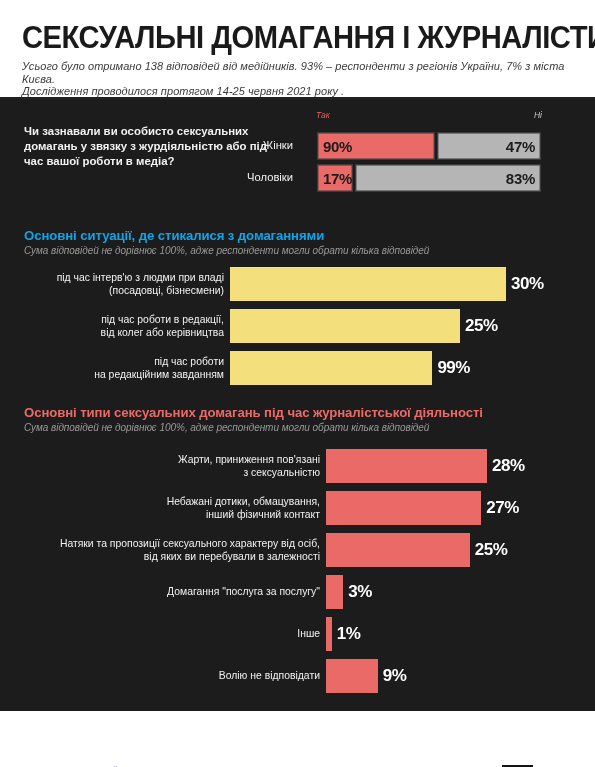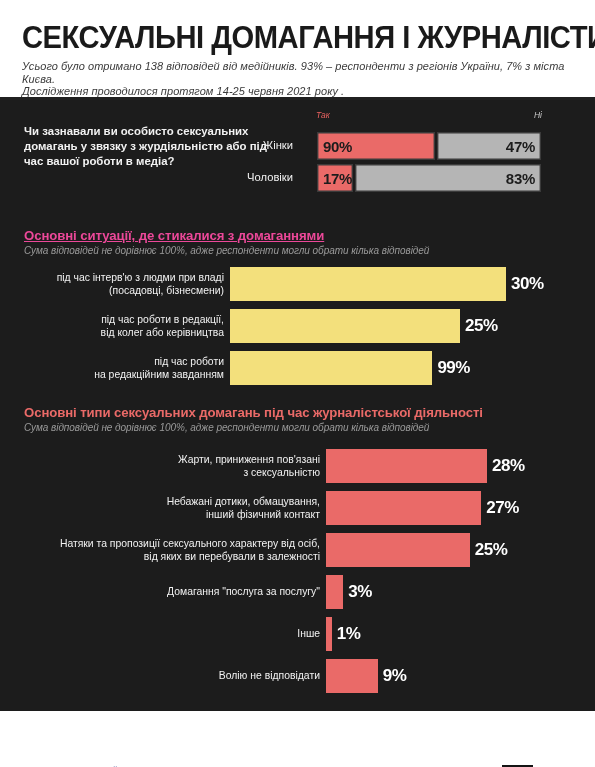--- a/index.html
+++ b/index.html
@@ -149,21 +149,21 @@
     white-space: nowrap;
   }
   .sec-head .sub {
     font-size: 10px;
     font-style: italic;
     color: #9a9a9a;
     margin: 0;
     letter-spacing: -0.05px;
     white-space: nowrap;
   }
-  .h-yellow { color: #ec4899; text-decoration: underline; }
+  .h-yellow { color: #0ea5e9; }
   .h-red    { color: #ea6a68; }
 
   
   .bargroup { position: absolute; left: 0; width: 595px; }
   .brow { position: relative; width: 595px; }
   .brow-label {
     position: absolute;
     top: 50%;
     transform: translateY(-50%);
     text-align: right;

